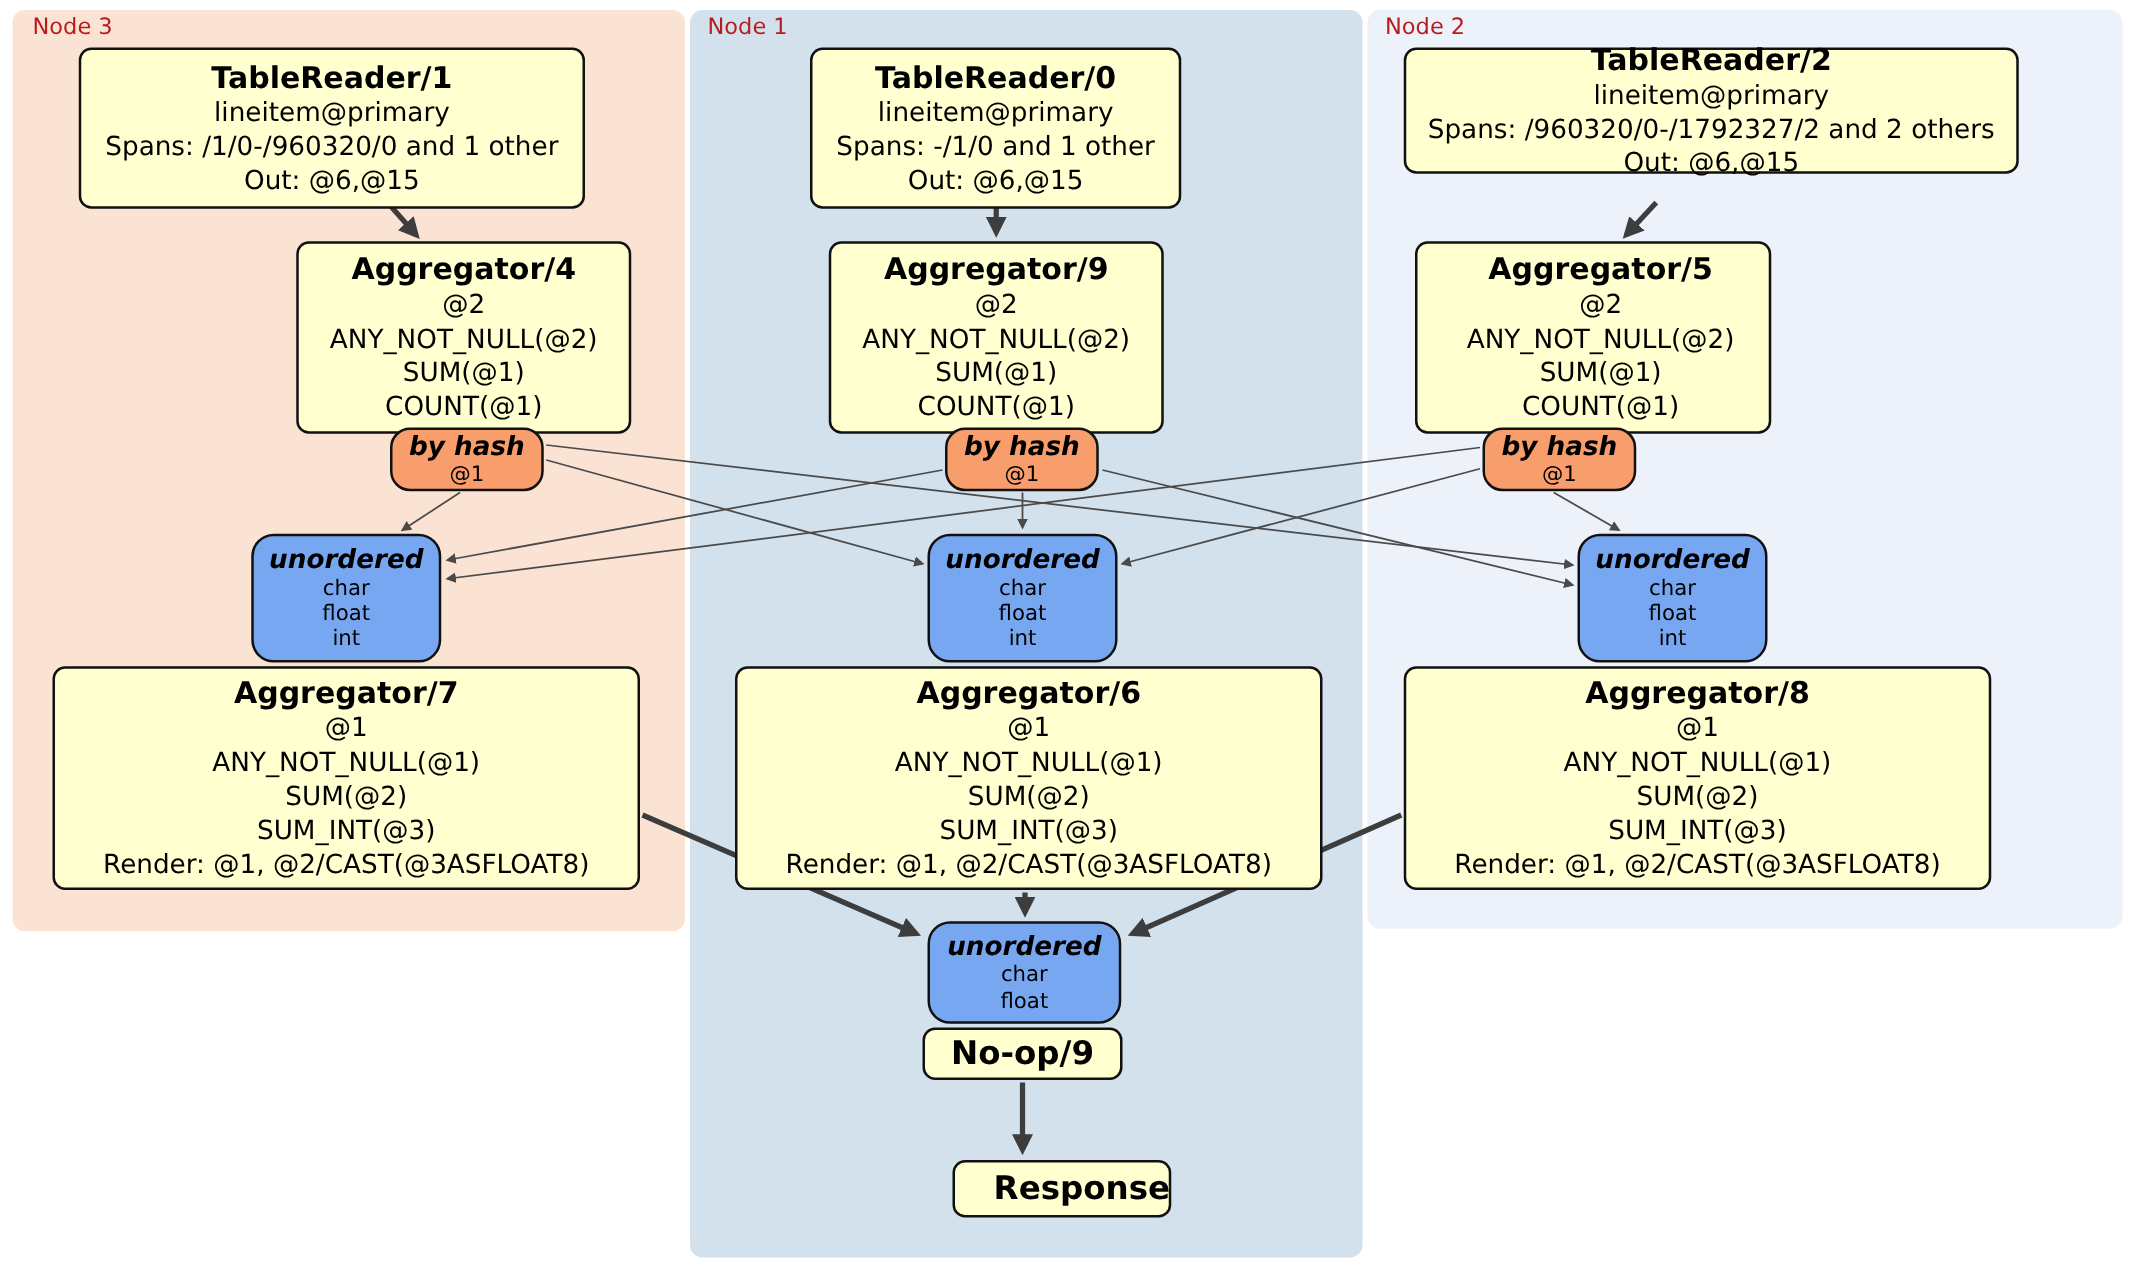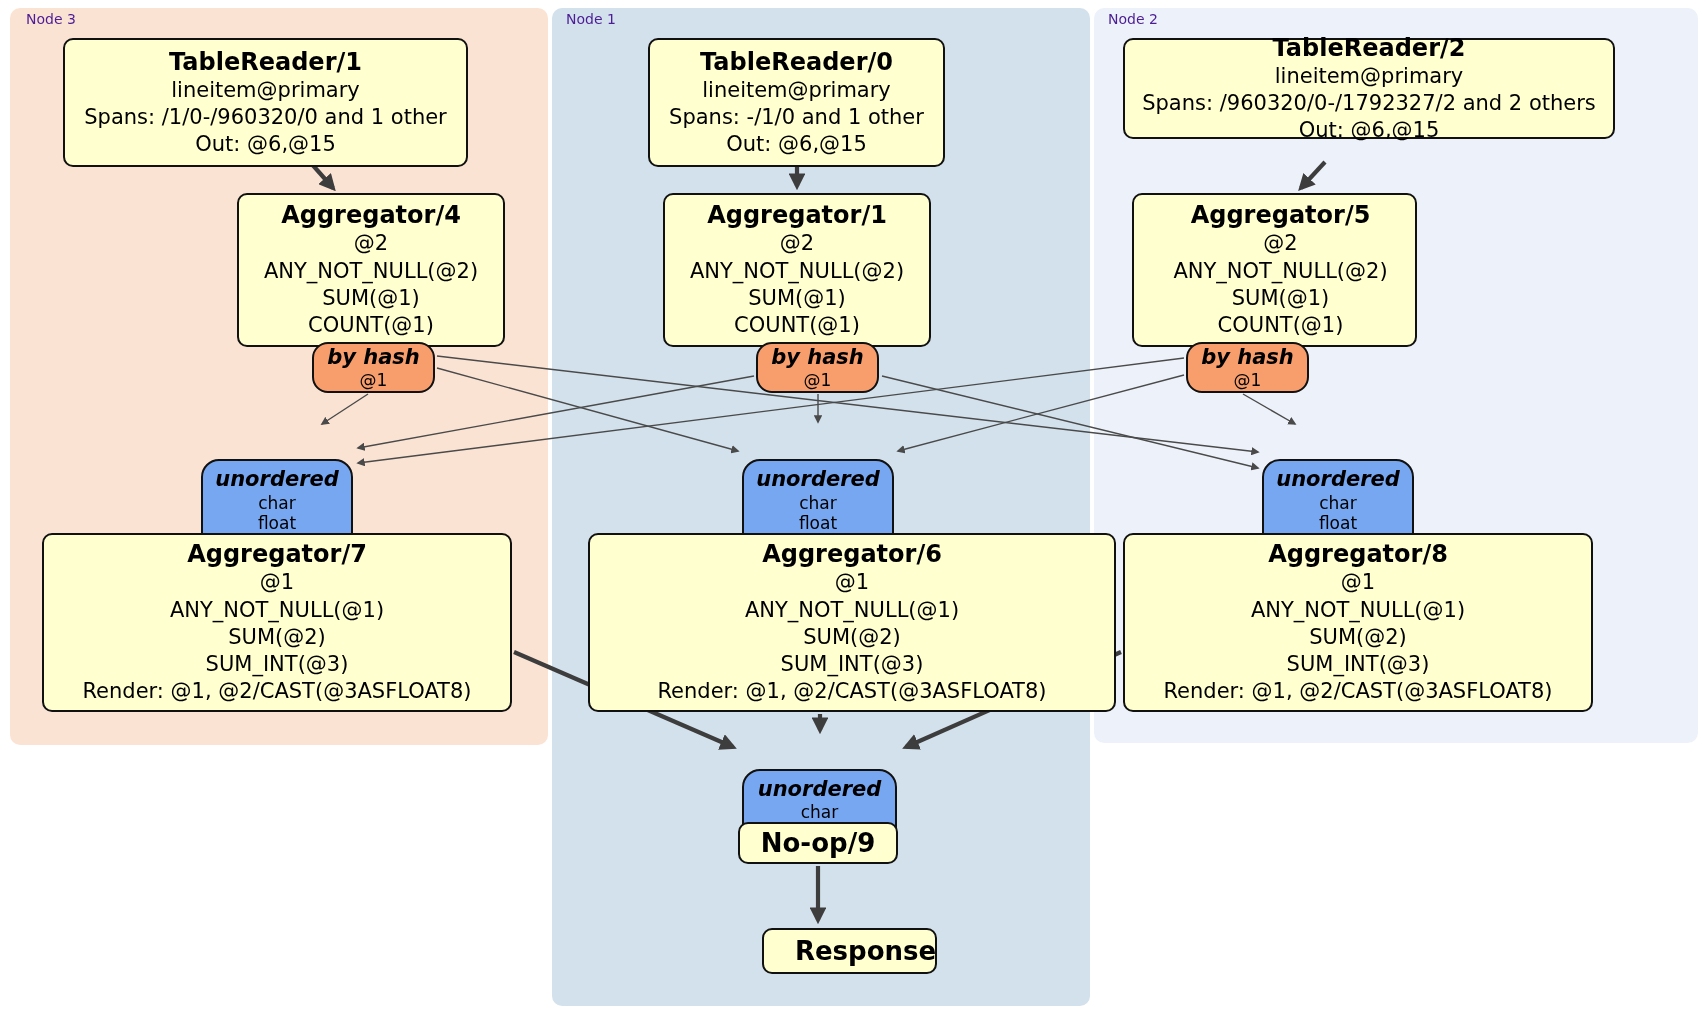--- a/index.html
+++ b/index.html
@@ -3,34 +3,34 @@
 <meta charset="utf-8">
 <style>
   html,body{margin:0;padding:0;background:#ffffff;}
   body{width:1706px;height:1016px;font-family:"DejaVu Sans","Liberation Sans",sans-serif;color:#000;}
   #canvas{position:relative;width:1706px;height:1016px;overflow:hidden;background:#fff;}
 
   .region{position:absolute;border-radius:10px;z-index:1;}
   .region-node3{background:var(--region-node3-bg,#fbe3d4);}
   .region-node1{background:var(--region-node1-bg,#d3e1ec);}
   .region-node2{background:var(--region-node2-bg,#edf2fa);}
-  .region-label{position:absolute;z-index:4;font-size:14px;line-height:1.1;color:#4c1d95;}
+  .region-label{position:absolute;z-index:4;font-size:18px;line-height:1.1;color:#b91c1c;}
 
   #edges{position:absolute;left:0;top:0;z-index:2;}
   .thin{stroke:var(--edge-thin,#4a4a4a);stroke-width:1.4;}
   .thick{stroke:var(--edge-thick,#3d3d3d);stroke-width:4.2;}
 
   .pbox{position:absolute;z-index:3;box-sizing:border-box;display:flex;flex-direction:column;
         justify-content:center;align-items:center;text-align:center;
         background:var(--processor-fill,#ffffd0);border:2px solid #111;border-radius:10px;}
   .pbox .title{font-weight:bold;font-size:24px;line-height:1.25;white-space:nowrap;}
   .pbox .ln{font-size:21px;line-height:1.3;white-space:nowrap;}
 
   .router{background:var(--router-fill,#f89e6d);border-radius:16px;z-index:4;}
-  .sync{background:var(--sync-fill,#77a7f1);border-radius:18px;margin-top:32px;}
+  .sync{background:var(--sync-fill,#77a7f1);border-radius:18px;}
   .router .title,.sync .title{font-size:21px;line-height:1.2;font-weight:bold;font-style:italic;}
   .router .ln,.sync .ln{font-size:17px;line-height:1.2;}
 
   .single .title{font-size:26px;}
 </style>
 </head>
 <body>
 
 <div id="canvas">
 
@@ -108,40 +108,40 @@
   </div>
 
   <div class="pbox" style="left:648px;top:38px;width:297px;height:129px;">
     <div class="title">TableReader/0</div>
     <div class="ln">lineitem@primary</div>
     <div class="ln">Spans: -/1/0 and 1 other</div>
     <div class="ln">Out: @6,@15</div>
   </div>
 
   <div class="pbox" style="left:663px;top:193px;width:268px;height:154px;">
-    <div class="title">Aggregator/1</div>
+    <div class="title">Aggregator/9</div>
     <div class="ln">@2</div>
     <div class="ln">ANY_NOT_NULL(@2)</div>
     <div class="ln">SUM(@1)</div>
     <div class="ln">COUNT(@1)</div>
   </div>
 
   <div class="pbox router" style="left:756px;top:342px;width:123px;height:51px;">
     <div class="title">by hash</div>
     <div class="ln">@1</div>
   </div>
 
   <div class="pbox sync" style="left:742px;top:427px;width:152px;height:103px;">
     <div class="title">unordered</div>
     <div class="ln">char</div>
     <div class="ln">float</div>
     <div class="ln">int</div>
   </div>
 
-  <div class="pbox" style="left:588px;top:533px;width:528px;height:179px;">
+  <div class="pbox" style="left:588px;top:533px;width:470px;height:179px;">
     <div class="title">Aggregator/6</div>
     <div class="ln">@1</div>
     <div class="ln">ANY_NOT_NULL(@1)</div>
     <div class="ln">SUM(@2)</div>
     <div class="ln">SUM_INT(@3)</div>
     <div class="ln">Render: @1, @2/CAST(@3ASFLOAT8)</div>
   </div>
 
   <div class="pbox sync" style="left:742px;top:737px;width:155px;height:82px;">
     <div class="title">unordered</div>

